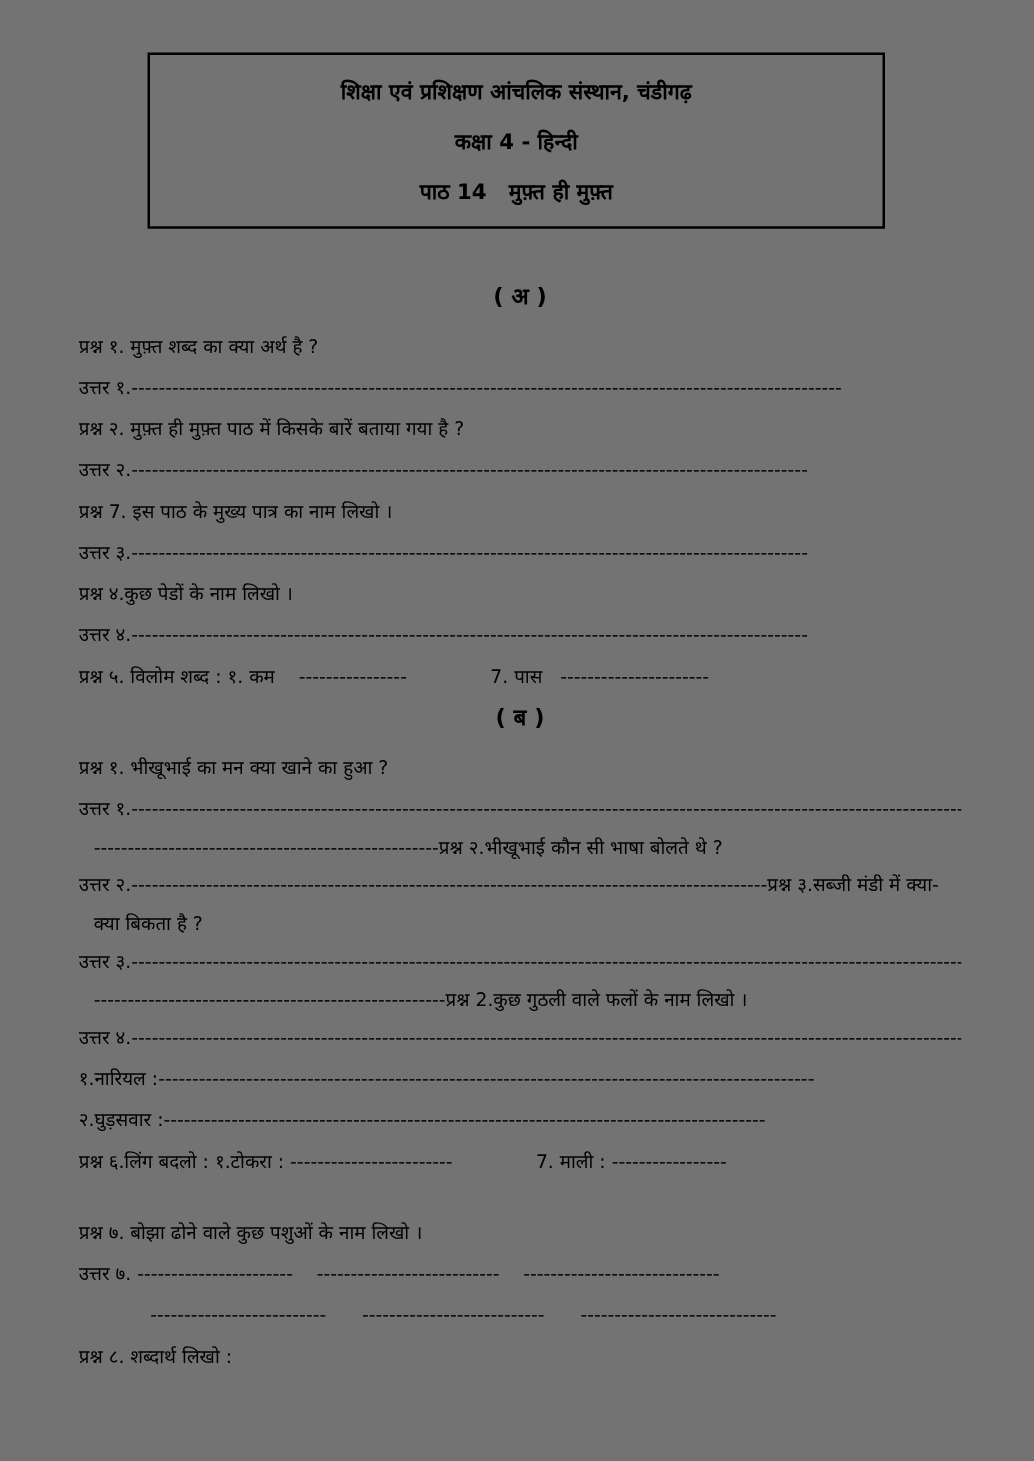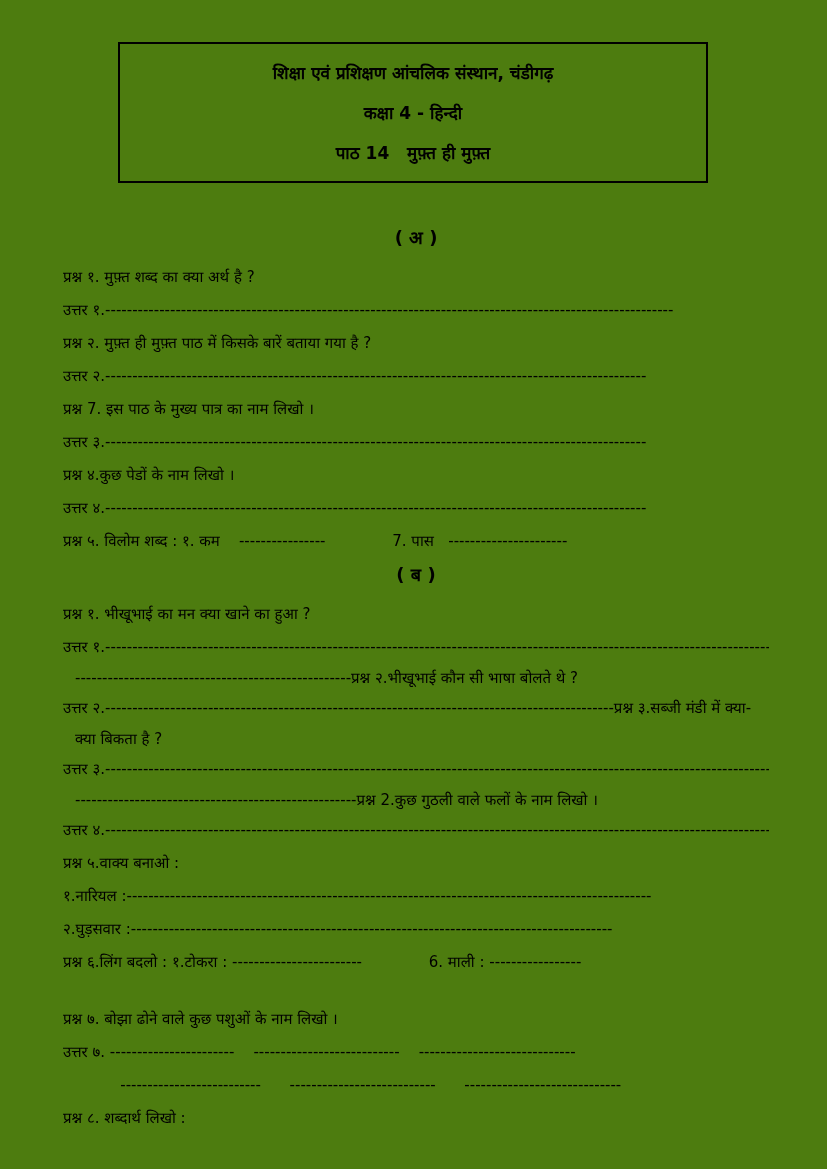--- a/index.html
+++ b/index.html
@@ -1,17 +1,17 @@
 <!DOCTYPE html>
 <html><head>
 <meta charset="utf-8">
 <style>
   html,body{margin:0;padding:0;background:#e8e8e8;}
   .page{
-    width:827px;height:1169px;background:#4d7c0f;color:#000000;
+    width:827px;height:1169px;background:#737373;color:#000000;
     font-family:"DejaVu Sans","Liberation Sans",sans-serif;
     position:relative;overflow:hidden;
   }
   .header-box{
     margin:42px 0 0 118px;width:586px;height:137px;
     border:2px solid #000;box-sizing:content-box;
     display:flex;flex-direction:column;justify-content:space-evenly;
     text-align:center;font-weight:700;font-size:17px;
   }
   .hline{white-space:pre;}
@@ -51,22 +51,21 @@
       <div class="line"><span>प्रश्न ५. विलोम शब्द : १. कम    </span><span>----------------</span><span>              7. पास   </span><span>----------------------</span></div>
       <div class="section-heading">( ब  )</div>
       <div class="line"><span>प्रश्न १. भीखूभाई का मन क्या खाने का हुआ ?</span></div>
       <div class="line"><span>उत्तर १.</span><span>---------------------------------------------------------------------------------------------------------------------------------------</span></div>
       <div class="line tight"><span>---------------------------------------------------</span><span>प्रश्न २.भीखूभाई कौन सी भाषा बोलते थे ?</span></div>
       <div class="line"><span>उत्तर २.</span><span>----------------------------------------------------------------------------------------------</span><span>प्रश्न ३.सब्जी मंडी में क्या-</span></div>
       <div class="line tight"><span>क्या बिकता है ?</span></div>
       <div class="line"><span>उत्तर ३.</span><span>---------------------------------------------------------------------------------------------------------------------------------------</span></div>
       <div class="line tight"><span>----------------------------------------------------</span><span>प्रश्न 2.कुछ गुठली वाले फलों के नाम लिखो ।</span></div>
       <div class="line"><span>उत्तर ४.</span><span>--------------------------------------------------------------------------------------------------------------------------------</span></div>
-      <div class="line"><span>प्रश्न ५.वाक्य बनाओ :</span></div>
       <div class="line"><span>१.नारियल :</span><span>-------------------------------------------------------------------------------------------------</span></div>
       <div class="line"><span>२.घुड़सवार :</span><span>-----------------------------------------------------------------------------------------</span></div>
-      <div class="line"><span>प्रश्न ६.लिंग बदलो : १.टोकरा : </span><span>------------------------</span><span>              6. माली : </span><span>-----------------</span></div>
+      <div class="line"><span>प्रश्न ६.लिंग बदलो : १.टोकरा : </span><span>------------------------</span><span>              7. माली : </span><span>-----------------</span></div>
       <div class="line gap"><span>प्रश्न ७. बोझा ढोने वाले कुछ पशुओं के नाम लिखो ।</span></div>
       <div class="line"><span>उत्तर ७. </span><span>-----------------------</span><span>    </span><span>---------------------------</span><span>    </span><span>-----------------------------</span></div>
       <div class="line"><span>            </span><span>--------------------------</span><span>      </span><span>---------------------------</span><span>      </span><span>-----------------------------</span></div>
       <div class="line"><span>प्रश्न ८. शब्दार्थ लिखो :</span></div>
     </div>
 </div>
 
 </body></html>

